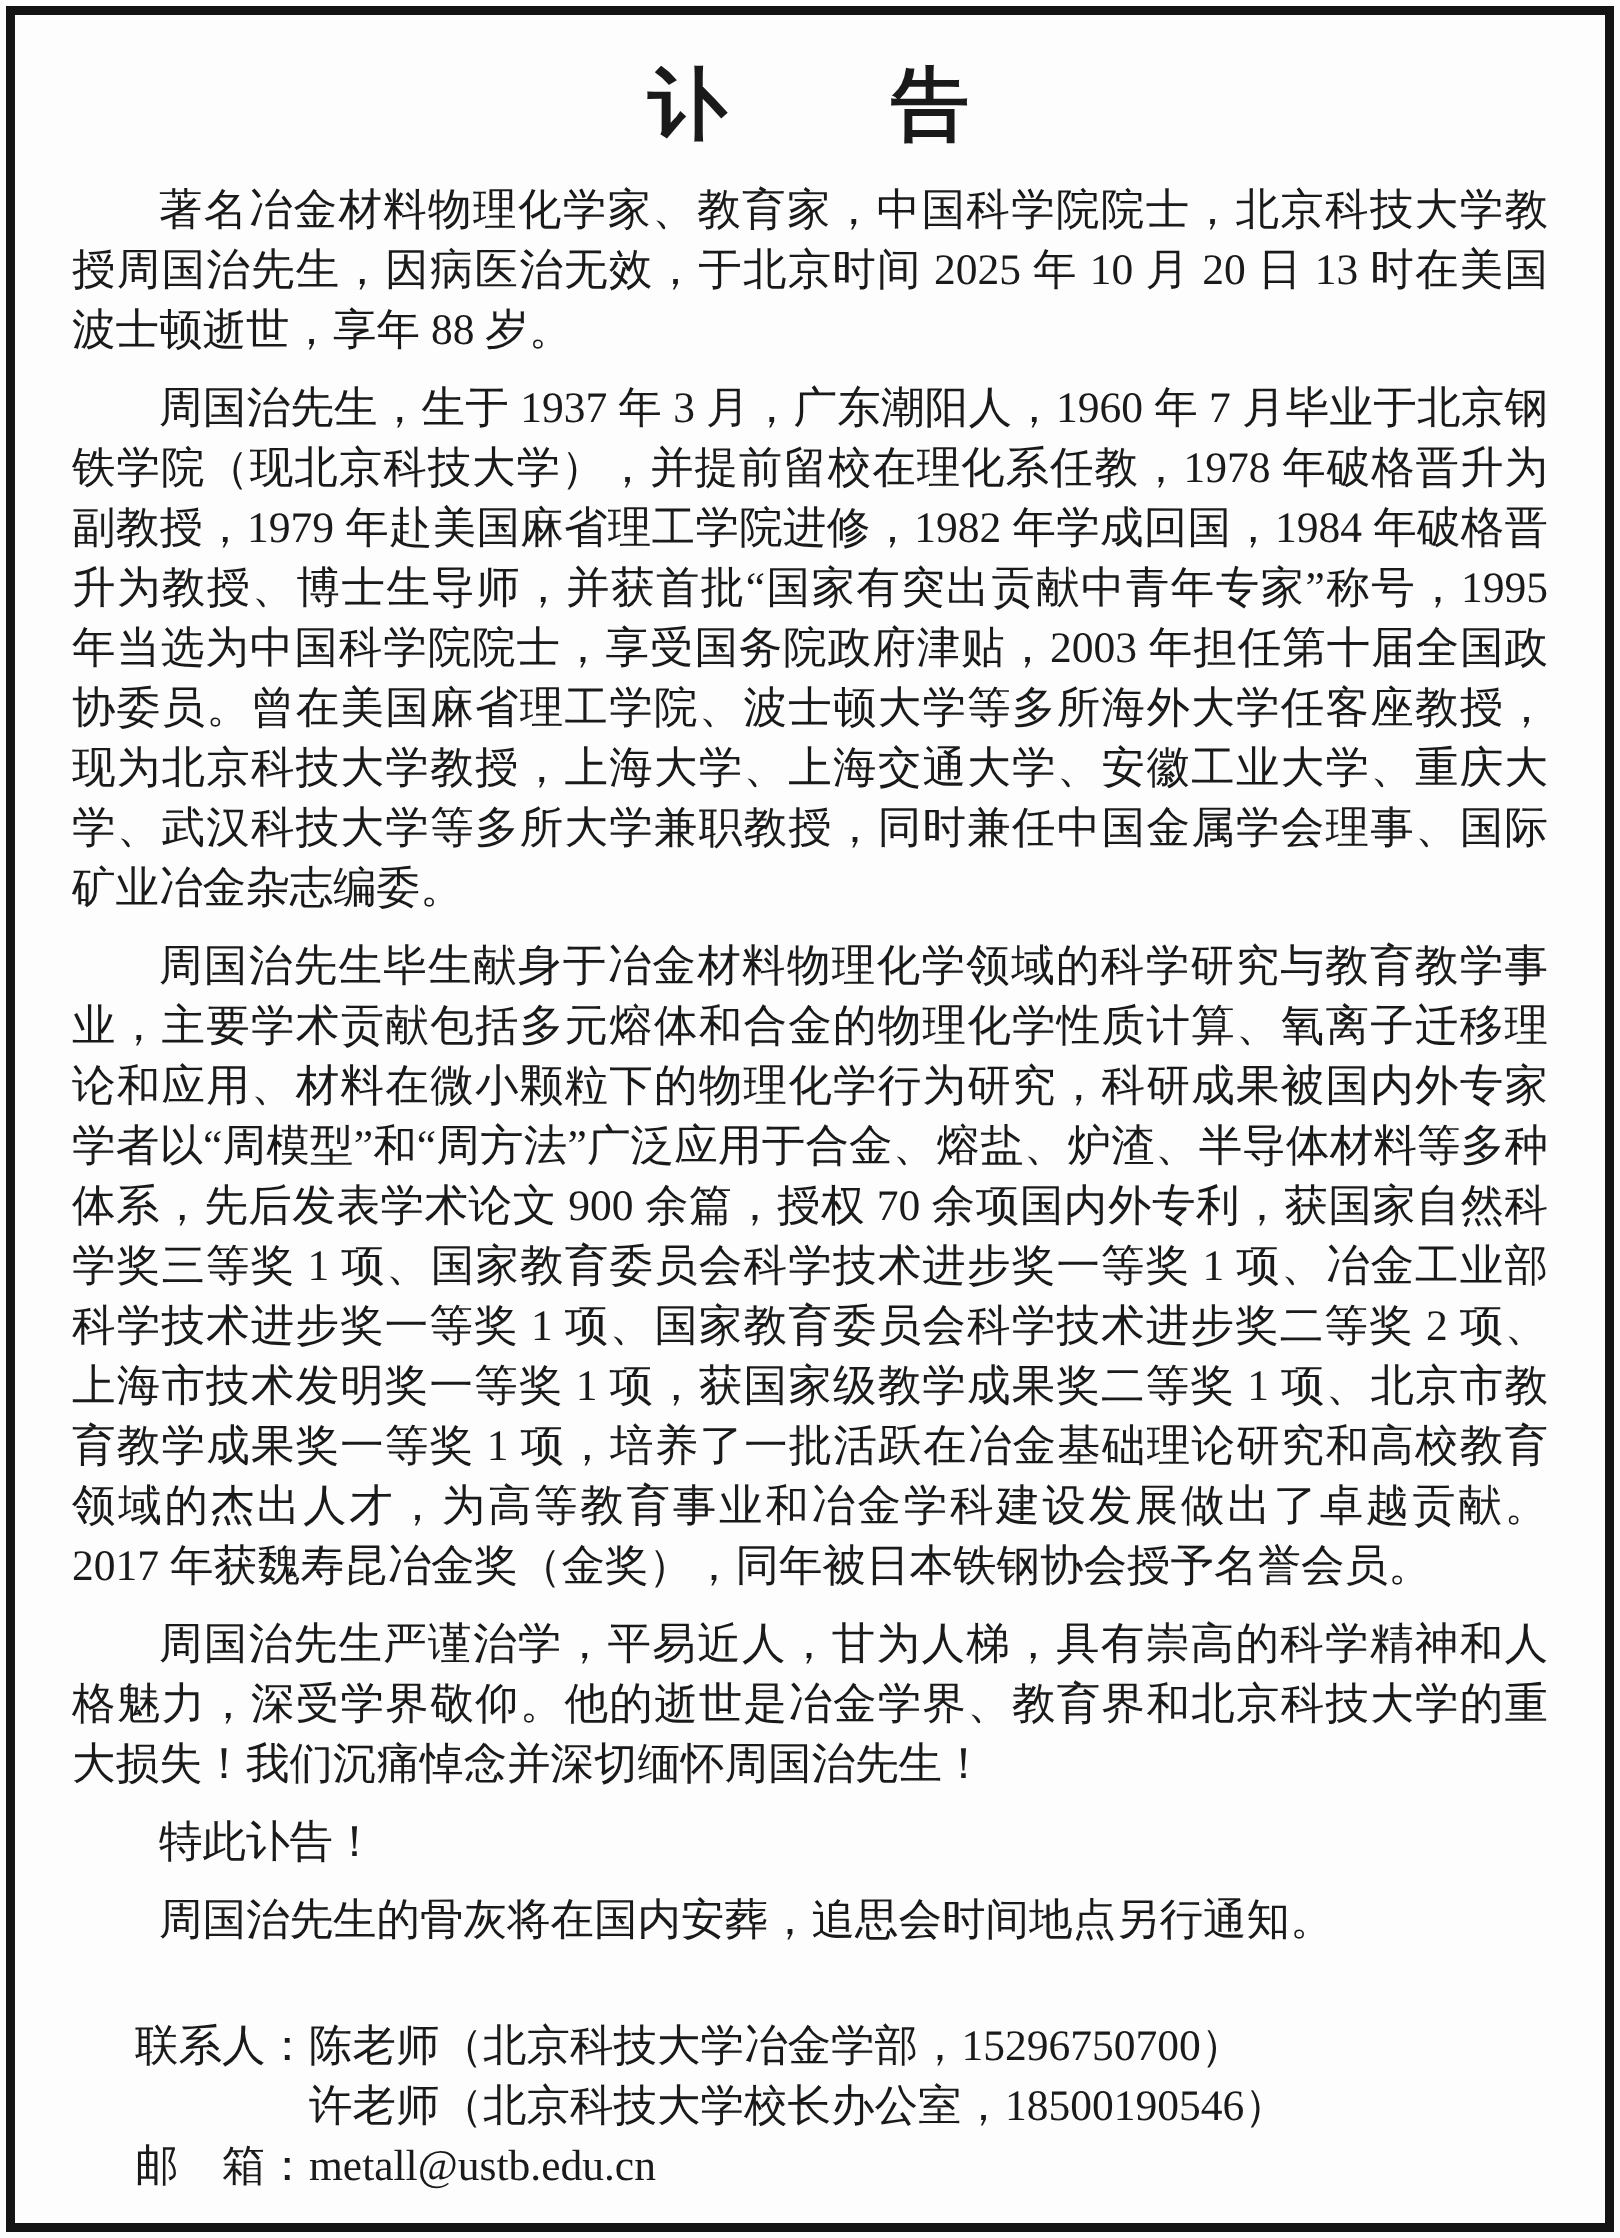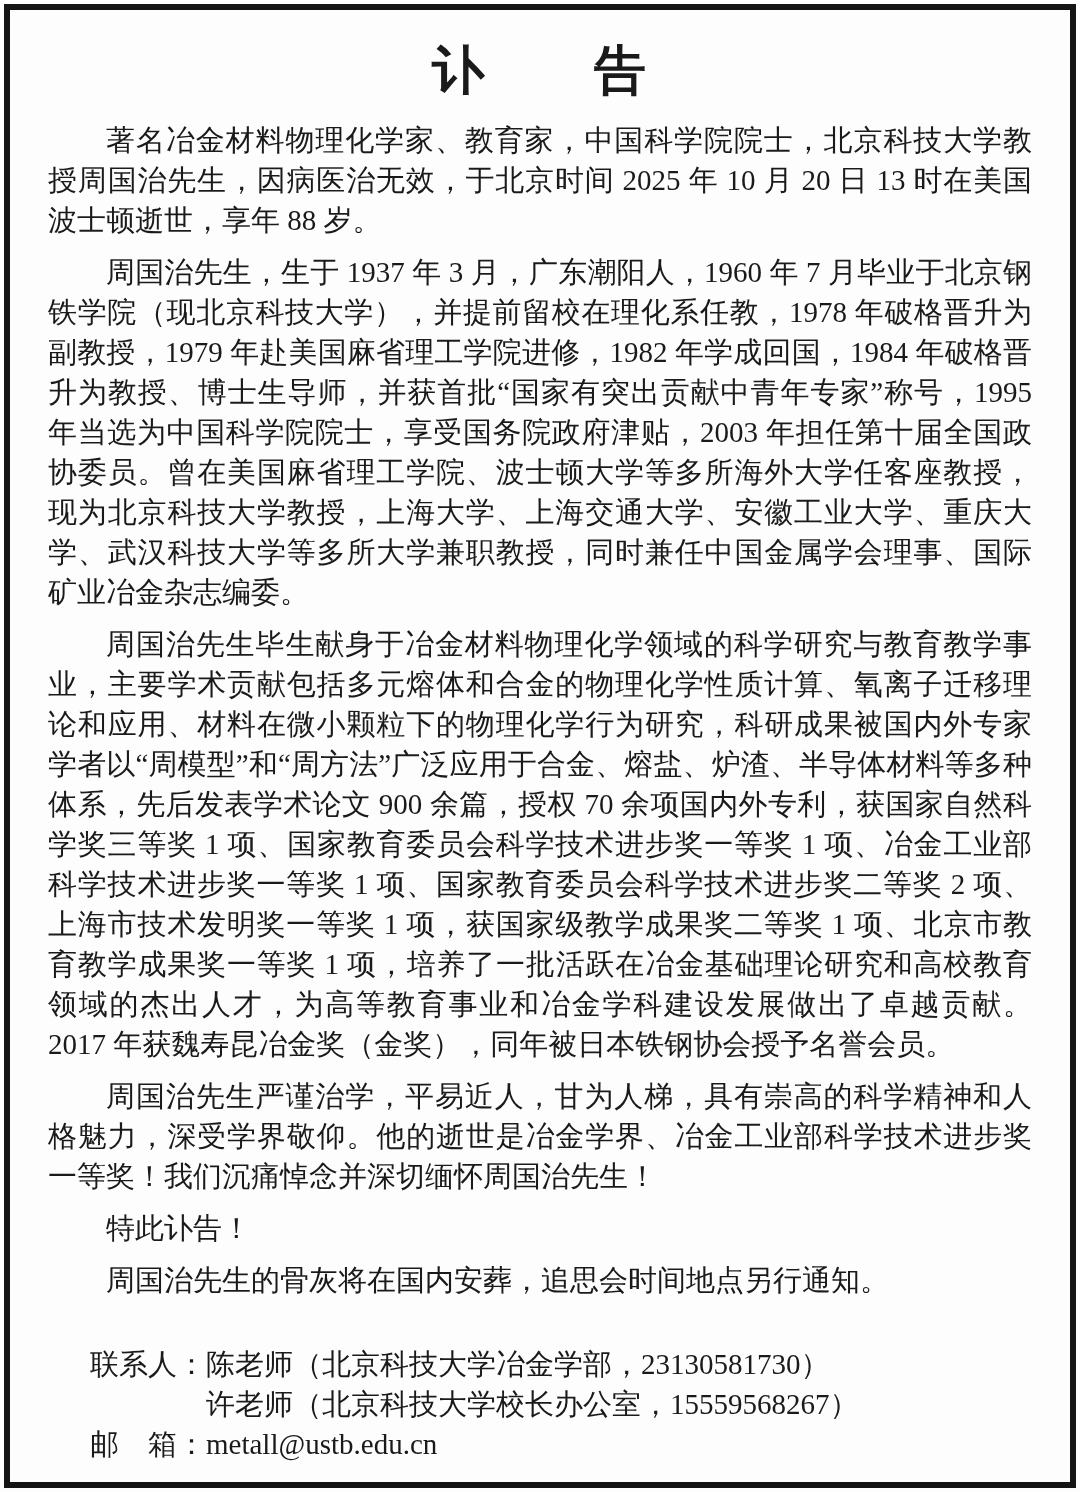--- a/index.html
+++ b/index.html
@@ -71,33 +71,33 @@
 
 <div class="page">
   <div class="frame">
 
     <h1 class="title">讣　　告</h1>
 
     <div class="body-text">
       <p>著名冶金材料物理化学家、教育家，中国科学院院士，北京科技大学教授周国治先生，因病医治无效，于北京时间 2025 年 10 月 20 日 13 时在美国波士顿逝世，享年 88 岁。</p>
       <p>周国治先生，生于 1937 年 3 月，广东潮阳人，1960 年 7 月毕业于北京钢铁学院（现北京科技大学），并提前留校在理化系任教，1978 年破格晋升为副教授，1979 年赴美国麻省理工学院进修，1982 年学成回国，1984 年破格晋升为教授、博士生导师，并获首批“国家有突出贡献中青年专家”称号，1995 年当选为中国科学院院士，享受国务院政府津贴，2003 年担任第十届全国政协委员。曾在美国麻省理工学院、波士顿大学等多所海外大学任客座教授，现为北京科技大学教授，上海大学、上海交通大学、安徽工业大学、重庆大学、武汉科技大学等多所大学兼职教授，同时兼任中国金属学会理事、国际矿业冶金杂志编委。</p>
       <p>周国治先生毕生献身于冶金材料物理化学领域的科学研究与教育教学事业，主要学术贡献包括多元熔体和合金的物理化学性质计算、氧离子迁移理论和应用、材料在微小颗粒下的物理化学行为研究，科研成果被国内外专家学者以“周模型”和“周方法”广泛应用于合金、熔盐、炉渣、半导体材料等多种体系，先后发表学术论文 900 余篇，授权 70 余项国内外专利，获国家自然科学奖三等奖 1 项、国家教育委员会科学技术进步奖一等奖 1 项、冶金工业部科学技术进步奖一等奖 1 项、国家教育委员会科学技术进步奖二等奖 2 项、上海市技术发明奖一等奖 1 项，获国家级教学成果奖二等奖 1 项、北京市教育教学成果奖一等奖 1 项，培养了一批活跃在冶金基础理论研究和高校教育领域的杰出人才，为高等教育事业和冶金学科建设发展做出了卓越贡献。2017 年获魏寿昆冶金奖（金奖），同年被日本铁钢协会授予名誉会员。</p>
-      <p>周国治先生严谨治学，平易近人，甘为人梯，具有崇高的科学精神和人格魅力，深受学界敬仰。他的逝世是冶金学界、冶金工业部科学技术进步奖一等奖！我们沉痛悼念并深切缅怀周国治先生！</p>
+      <p>周国治先生严谨治学，平易近人，甘为人梯，具有崇高的科学精神和人格魅力，深受学界敬仰。他的逝世是冶金学界、教育界和北京科技大学的重大损失！我们沉痛悼念并深切缅怀周国治先生！</p>
       <p>特此讣告！</p>
       <p>周国治先生的骨灰将在国内安葬，追思会时间地点另行通知。</p>
     </div>
 
     <div class="contacts">
       <div class="contact-row">
         <span class="contact-label">联系人：</span>
-        <span class="contact-value">陈老师（北京科技大学冶金学部，23130581730）</span>
+        <span class="contact-value">陈老师（北京科技大学冶金学部，15296750700）</span>
       </div>
       <div class="contact-row">
         <span class="contact-label"></span>
-        <span class="contact-value">许老师（北京科技大学校长办公室，15559568267）</span>
+        <span class="contact-value">许老师（北京科技大学校长办公室，18500190546）</span>
       </div>
       <div class="contact-row">
         <span class="contact-label">邮　箱：</span>
         <span class="contact-value">metall@ustb.edu.cn</span>
       </div>
     </div>
 
   </div>
 </div>
 

